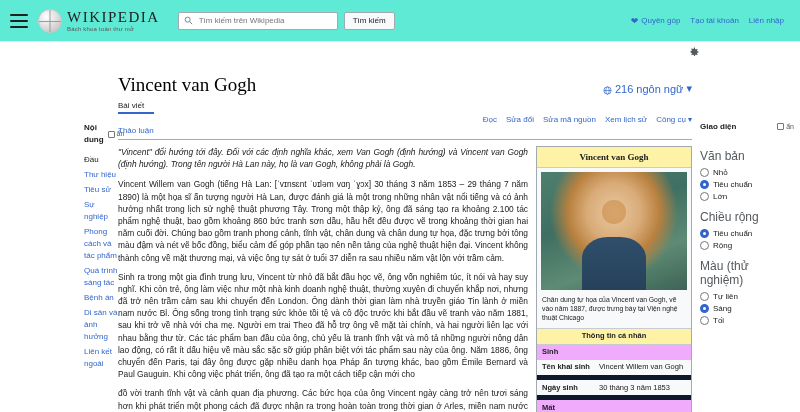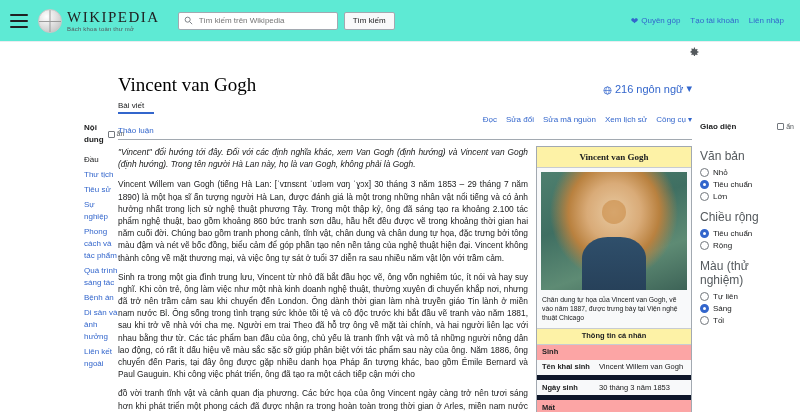--- a/index.html
+++ b/index.html
@@ -164,21 +164,21 @@
     background: #c9873f; border-radius: 50%; opacity:.55;
   }
   .ib-caption { padding: 3px 5px 5px 5px; font-size: 6.8px; color: #202122; line-height: 1.35; }
   .ib-section {
     background: #fdf2a6; text-align: center; font-weight: bold;
     padding: 2.5px 3px; font-size: 7.5px; border-top: 1px solid #c8ccd1; border-bottom: 1px solid #c8ccd1;
   }
   .ib-row { display: flex; padding: 2.5px 5px; gap: 5px; border-bottom: 5px solid #0f172a;}
   .ib-row .k { width: 52px; flex: none; font-weight: bold; }
   .ib-row .v { flex: 1; }
-  .ib-sub { background:#fca5a5; font-weight:bold; padding:2.5px 5px; }
+  .ib-sub { background:#f0abfc; font-weight:bold; padding:2.5px 5px; }
 
   
   .appearance {
     width: 100px; flex: none; padding-top: 58px; font-size: 8px; padding-right: 6px;
   }
   .ap-head {
     display: flex; align-items: center; justify-content: space-between;
     font-weight: bold; margin-bottom: 18px;
   }
   .ap-head .pin { font-weight: normal; color: #54595d; font-size: 7px; display:flex; gap:2px; align-items:center;}
@@ -240,21 +240,21 @@
     <div class="toc-head">
       <span>Nội dung</span>
       <span class="pin">
         <span class="pin-icon"></span>
         <span>ẩn</span>
       </span>
     </div>
     <div class="toc">
       <ul>
         <li><a class="top">Đầu</a></li>
-        <li><a>Thư tịch</a></li>
+        <li><a>Thư hiệu</a></li>
         <li><a>Tiêu sử</a></li>
         <li><a>Sự nghiệp</a></li>
         <li><a>Phong cách và tác phẩm</a></li>
         <li><a>Quá trình sáng tác</a></li>
         <li><a>Bệnh án</a></li>
         <li><a>Di sản và ảnh hưởng</a></li>
         <li><a>Liên kết ngoài</a></li>
       </ul>
     </div>
   </div>

